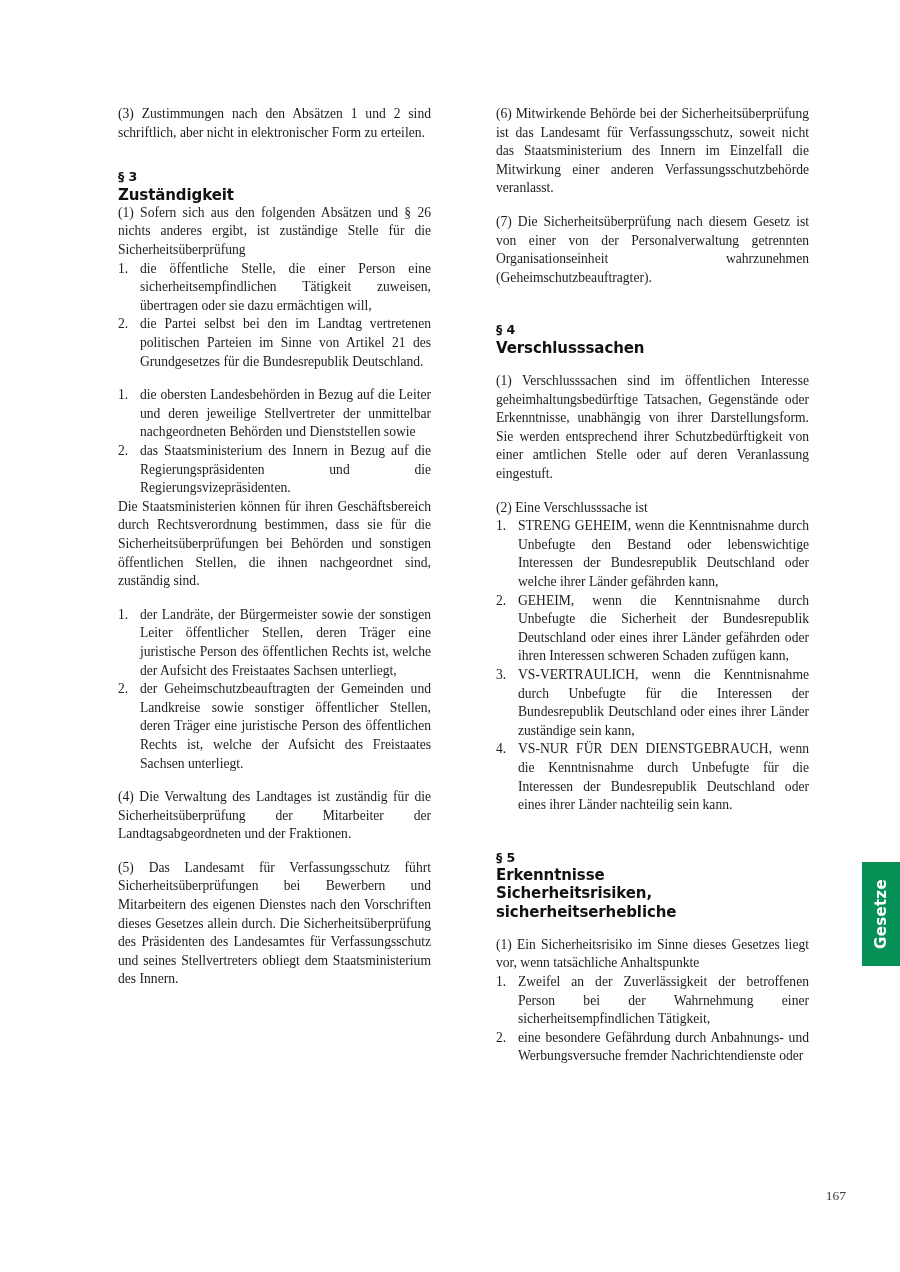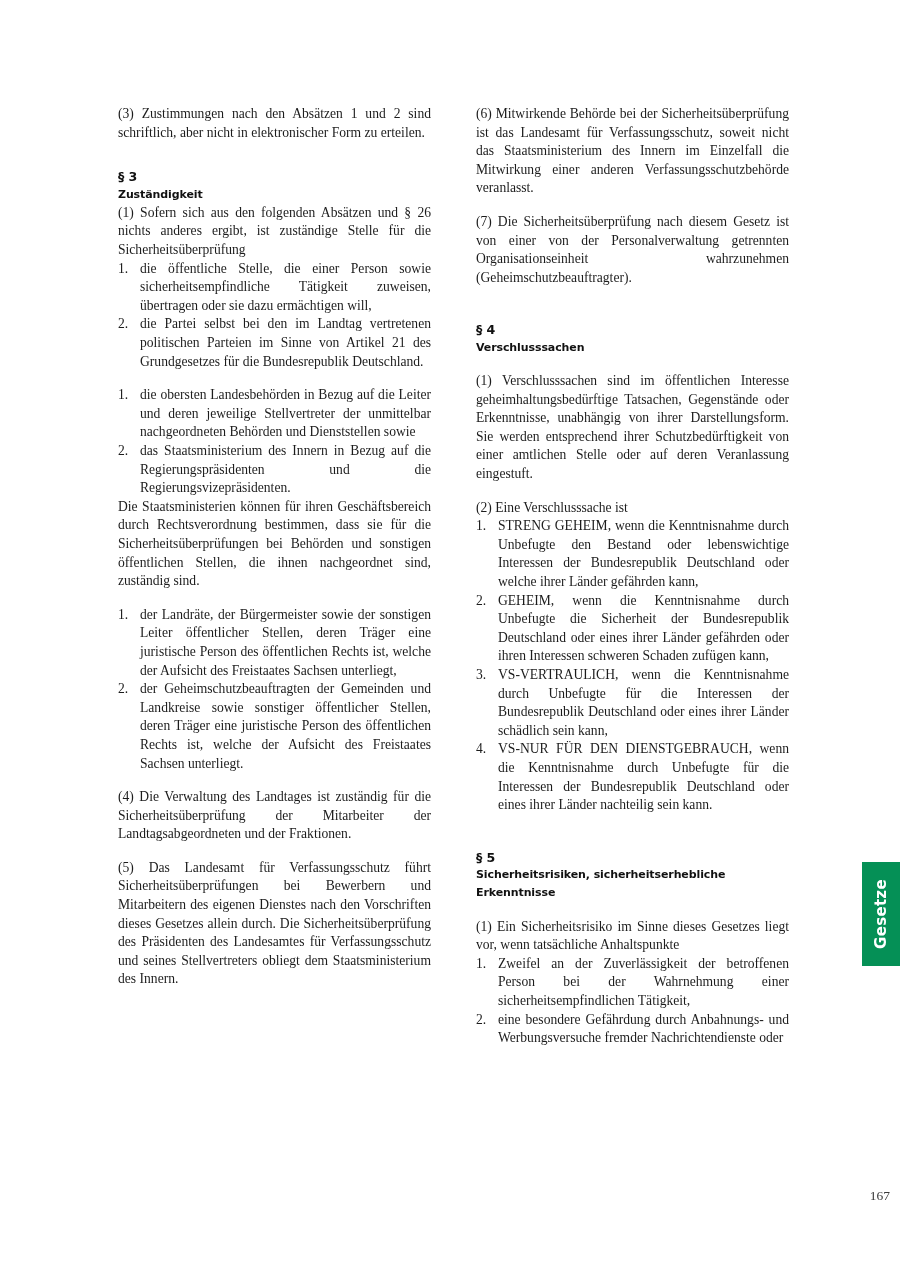--- a/index.html
+++ b/index.html
@@ -24,21 +24,21 @@
     height: 1272px;
   }
 
   .columns {
     position: absolute;
     left: 118px;
     top: 105px;
     width: 672px;
     height: 1040px;
     display: flex;
-    gap: 45px;
+    gap: 65px;
     align-items: flex-start;
   }
 
   .col {
     width: 313px;
     flex: 0 0 313px;
   }
 
   
   p.para {
@@ -57,21 +57,21 @@
   h2.sec-title {
     margin: 0;
     font-family: "DejaVu Sans", "Liberation Sans", sans-serif;
     font-weight: bold;
     font-size: 12.6px;
     line-height: 17.5px;
     letter-spacing: -0.1px;
     color: #111111;
   }
   h2.sec-title {
-    font-size: 11px;
+    font-size: 15px;
     line-height: 18.2px;
   }
 
   ol.numlist {
     margin: 0;
     padding: 0;
     list-style: none;
   }
   ol.numlist li {
     position: relative;
@@ -119,21 +119,20 @@
   
   .folio {
     position: absolute;
     left: 0;
     top: 1188px;
     width: 846px;
     text-align: right;
     font-size: 13.5px;
     color: #3a3a3a;
     font-family: "Liberation Serif", serif;
-    padding-left: 44px;
   }
 </style>
 </head>
 <body>
 
 <div class="page">
 
   <div class="columns">
 
     <div class="col">
@@ -143,21 +142,21 @@
       <div class="gap-lg"></div>
 
       <h2 class="sec-num">§ 3</h2>
       <h2 class="sec-title">Zuständigkeit</h2>
 
       <p class="para">(1) Sofern sich aus den folgenden Absätzen und § 26 nichts anderes ergibt, ist zuständige Stelle für die Sicherheitsüberprüfung</p>
 
       <ol class="numlist">
         <li>
           <span class="marker">1.</span>
-          <span class="txt">die öffentliche Stelle, die einer Person sowie sicherheitsempfindliche Tätigkeit zuweisen, übertragen oder sie dazu ermächtigen will,</span>
+          <span class="txt">die öffentliche Stelle, die einer Person eine sicherheitsempfindlichen Tätigkeit zuweisen, übertragen oder sie dazu ermächtigen will,</span>
         </li>
         <li>
           <span class="marker">2.</span>
           <span class="txt">die Partei selbst bei den im Landtag vertretenen politischen Parteien im Sinne von Artikel 21 des Grundgesetzes für die Bundesrepublik Deutschland.</span>
         </li>
       </ol>
 
       <div class="gap-md"></div>
 
 
@@ -223,33 +222,33 @@
         <li>
           <span class="marker">1.</span>
           <span class="txt">STRENG GEHEIM, wenn die Kenntnisnahme durch Unbefugte den Bestand oder lebenswichtige Interessen der Bundesrepublik Deutschland oder welche ihrer Länder gefährden kann,</span>
         </li>
         <li>
           <span class="marker">2.</span>
           <span class="txt">GEHEIM, wenn die Kenntnisnahme durch Unbefugte die Sicherheit der Bundesrepublik Deutschland oder eines ihrer Länder gefährden oder ihren Interessen schweren Schaden zufügen kann,</span>
         </li>
         <li>
           <span class="marker">3.</span>
-          <span class="txt">VS-VERTRAULICH, wenn die Kenntnisnahme durch Unbefugte für die Interessen der Bundesrepublik Deutschland oder eines ihrer Länder schädlich sein kann,</span>
+          <span class="txt">VS-VERTRAULICH, wenn die Kenntnisnahme durch Unbefugte für die Interessen der Bundesrepublik Deutschland oder eines ihrer Länder zuständige sein kann,</span>
         </li>
         <li>
           <span class="marker">4.</span>
           <span class="txt">VS-NUR FÜR DEN DIENSTGEBRAUCH, wenn die Kenntnisnahme durch Unbefugte für die Interessen der Bundesrepublik Deutschland oder eines ihrer Länder nachteilig sein kann.</span>
         </li>
       </ol>
 
       <div class="gap-xl"></div>
 
       <h2 class="sec-num">§ 5</h2>
+      <h2 class="sec-title">Erkenntnisse</h2>
       <h2 class="sec-title">Sicherheitsrisiken, sicherheitserhebliche</h2>
-      <h2 class="sec-title">Erkenntnisse</h2>
 
       <div class="gap-md"></div>
 
       <p class="para">(1) Ein Sicherheitsrisiko im Sinne dieses Gesetzes liegt vor, wenn tatsächliche Anhaltspunkte</p>
 
       <ol class="numlist">
         <li>
           <span class="marker">1.</span>
           <span class="txt">Zweifel an der Zuverlässigkeit der betroffenen Person bei der Wahrnehmung einer sicherheitsempfindlichen Tätigkeit,</span>
         </li>

